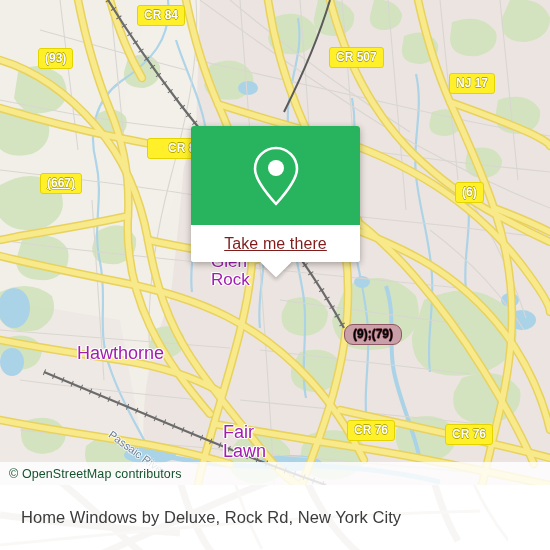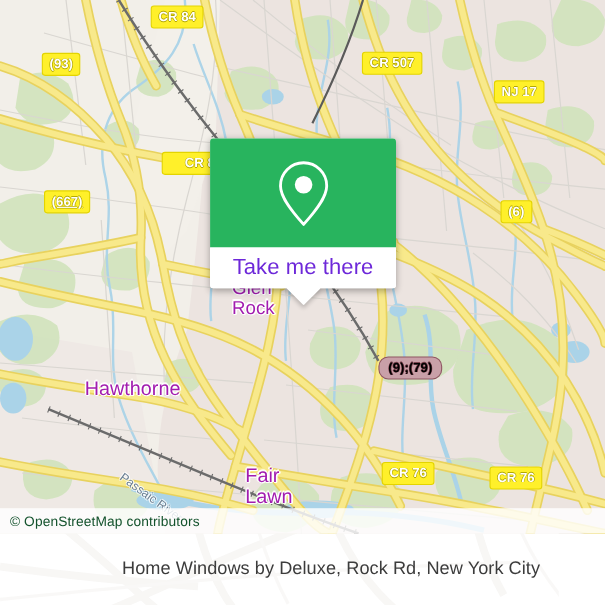--- a/index.html
+++ b/index.html
@@ -117,23 +117,24 @@
     justify-content: center;
   }
   .popup-footer {
     width: 100%;
     height: 37px;
     background: #ffffff;
     border-radius: 0 0 3px 3px;
     display: flex;
     align-items: center;
     justify-content: center;
-    font-size: 20px;
-    color: #6d28d9;
+    font-size: 16px;
+    color: #7f1d1d;
     letter-spacing: .1px;
+    text-decoration: underline;
   }
   .popup-pointer {
     position: absolute;
     left: 74px;
     bottom: -11px;
     width: 22px;
     height: 22px;
     background: #ffffff;
     transform: rotate(45deg);
     box-shadow: 2px 2px 4px rgba(0,0,0,0.20);
@@ -144,21 +145,21 @@
   
   .footer-bar {
     position: absolute;
     left: 0;
     top: 485px;
     width: 508px;
     height: 65px;
     background: #ffffff;
     display: flex;
     align-items: center;
-    justify-content: flex-end;
+    justify-content: space-between;
     padding: 0 17px 0 21px;
     overflow: hidden;
   }
   .footer-ghost {
     position: absolute;
     left: 0; top: -10px;
     width: 550px; height: 85px;
     opacity: 0.30;
     pointer-events: none;
   }

